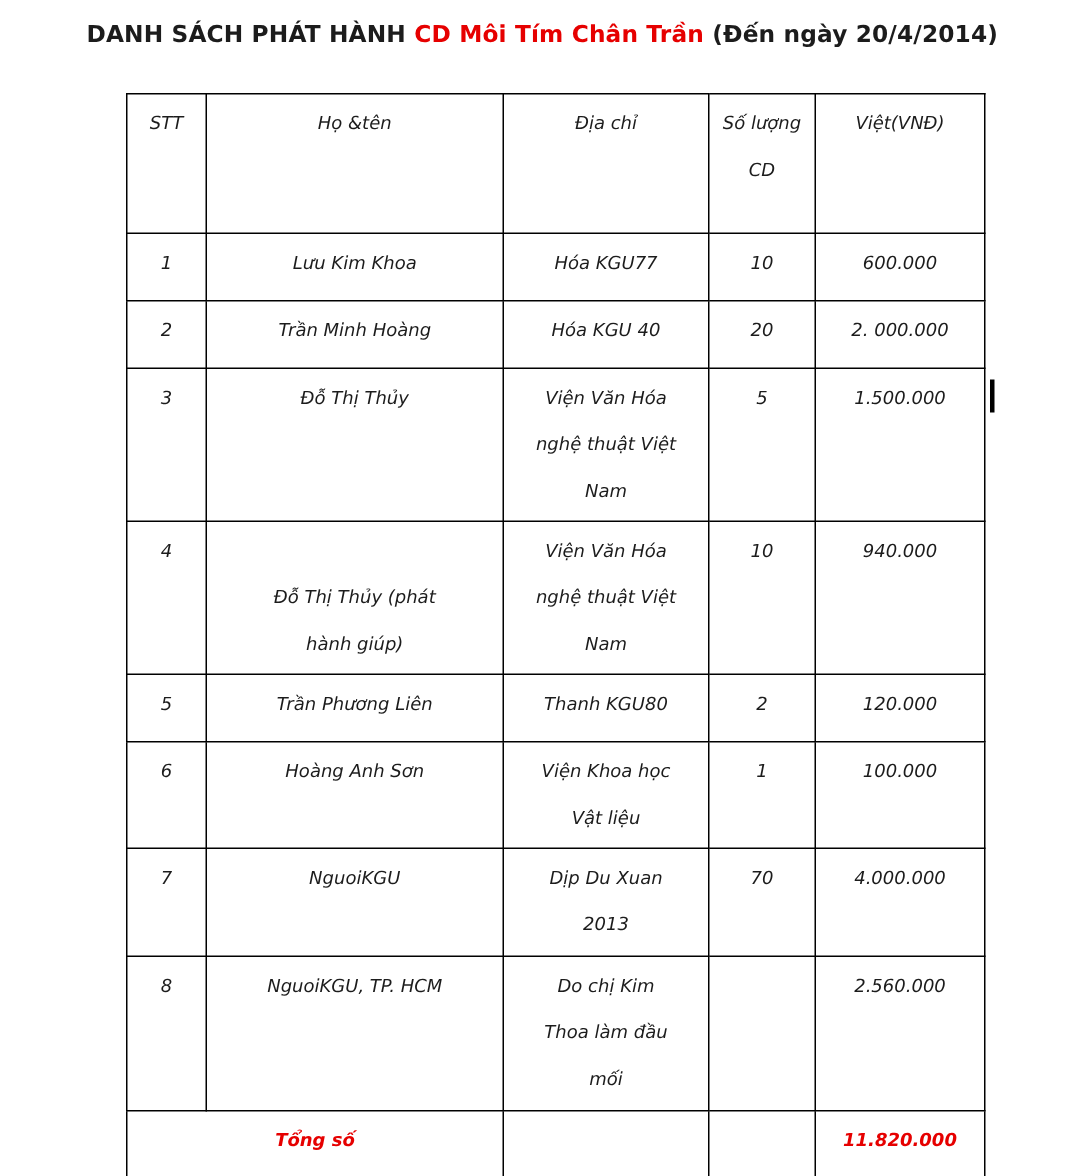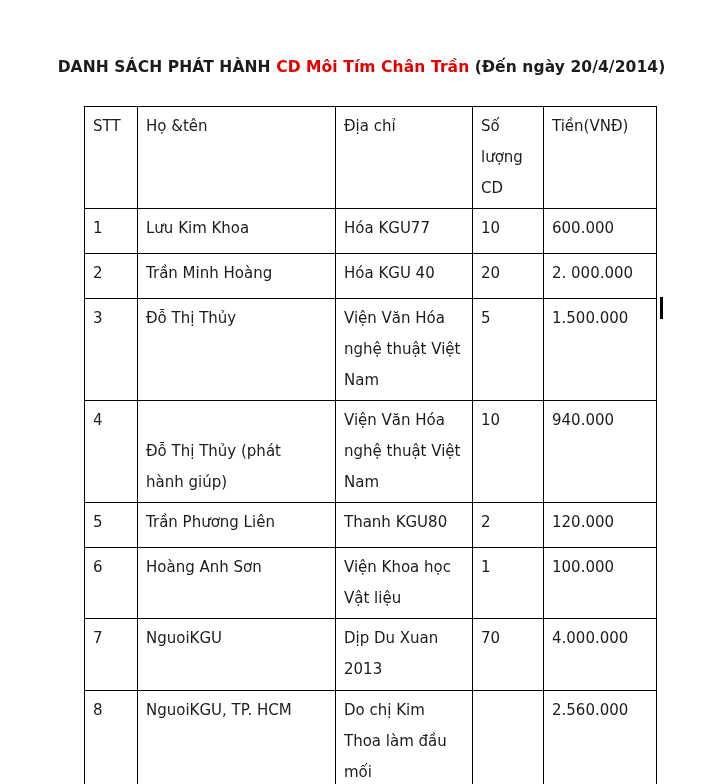--- a/index.html
+++ b/index.html
@@ -9,21 +9,20 @@
     height: 784px;
     background: #ffffff;
     font-family: "DejaVu Sans", "Liberation Sans", sans-serif;
     color: #1c1c1c;
     position: relative;
     overflow: hidden;
   }
   .page {
     position: absolute;
     inset: 0;
-    margin-top: 44px;
   }
   .doc-title {
     position: absolute;
     top: 14px;
     left: 0;
     width: 723px;
     text-align: center;
     font-size: 15.5px;
     font-weight: bold;
     letter-spacing: 0.1px;
@@ -35,27 +34,28 @@
     position: absolute;
     top: 62px;
     left: 84px;
     border-collapse: collapse;
     table-layout: fixed;
   }
   table.release th,
   table.release td {
     border: 1.5px solid #000;
     vertical-align: top;
-    text-align: left;
+    text-align: center;
     padding: 4px 8px;
-    font-size: 15px;
+    font-size: 12px;
     font-weight: normal;
     line-height: 31px;
     white-space: pre-line;
     overflow: hidden;
+    font-style: italic;
   }
   tr.total-row td {
     font-weight: bold;
     color: var(--red, #e60000);
     white-space: nowrap;
   }
   .caret {
     position: absolute;
     left: 660px;
     top: 253px;
@@ -80,21 +80,21 @@
       <col style="width:137px">
       <col style="width:71px">
       <col style="width:113px">
     </colgroup>
     <tbody>
       <tr style="height:93px">
         <th>STT</th>
         <th>Họ &amp;tên</th>
         <th>Địa chỉ</th>
         <th>Số lượng CD</th>
-        <th>Tiền(VNĐ)</th>
+        <th>Việt(VNĐ)</th>
       </tr>
 
       <tr style="height:45px">
         <td>1</td>
         <td>Lưu Kim Khoa</td>
         <td>Hóa KGU77</td>
         <td>10</td>
         <td>600.000</td>
       </tr>
 

